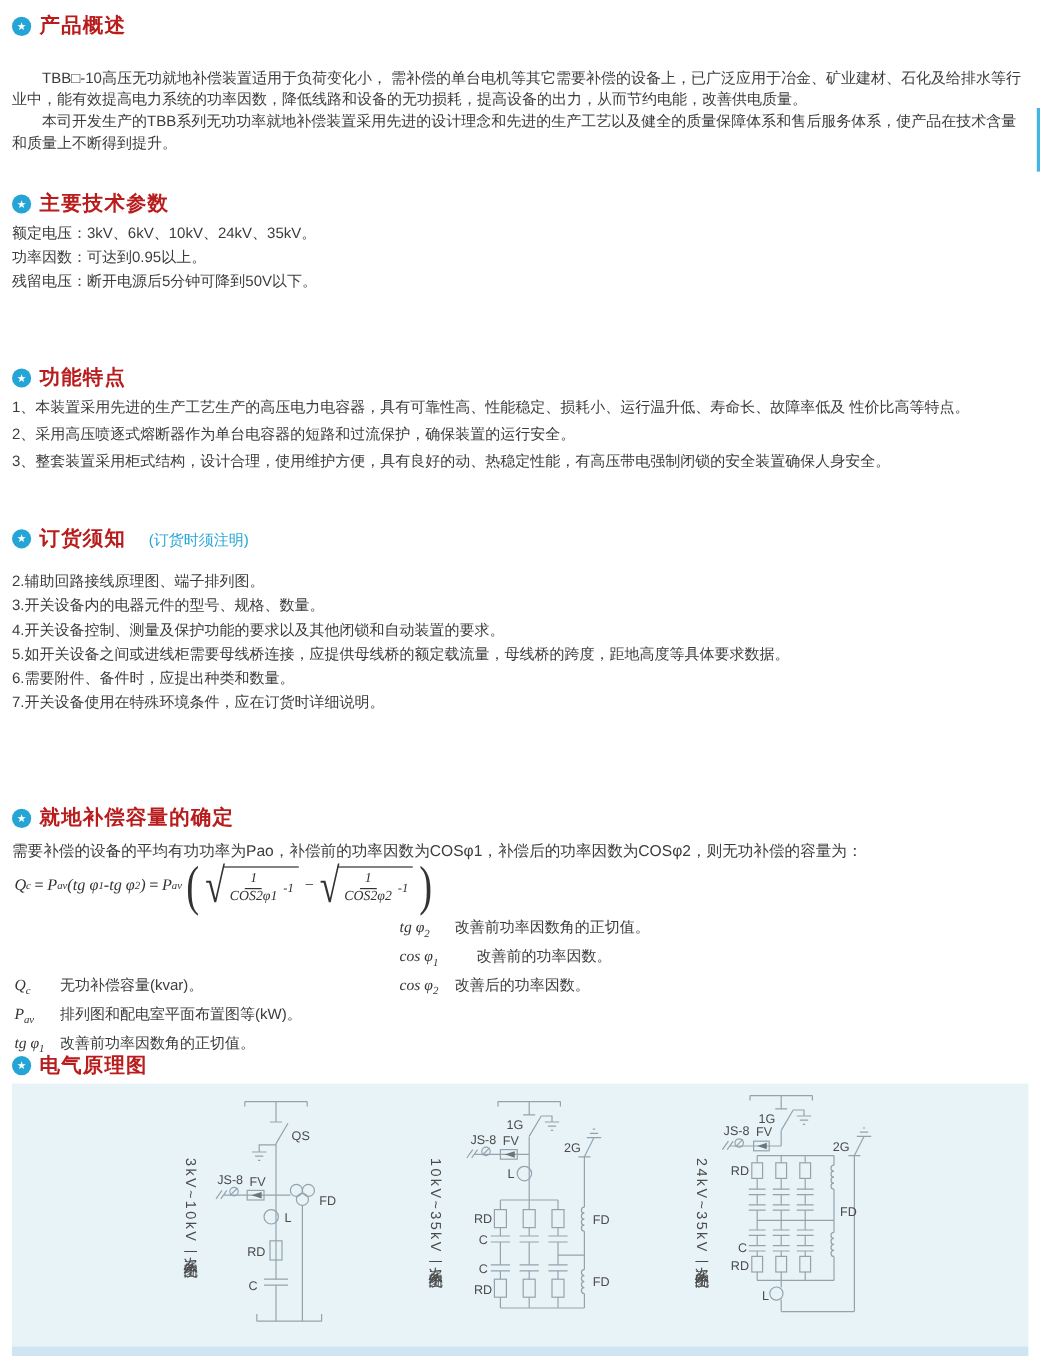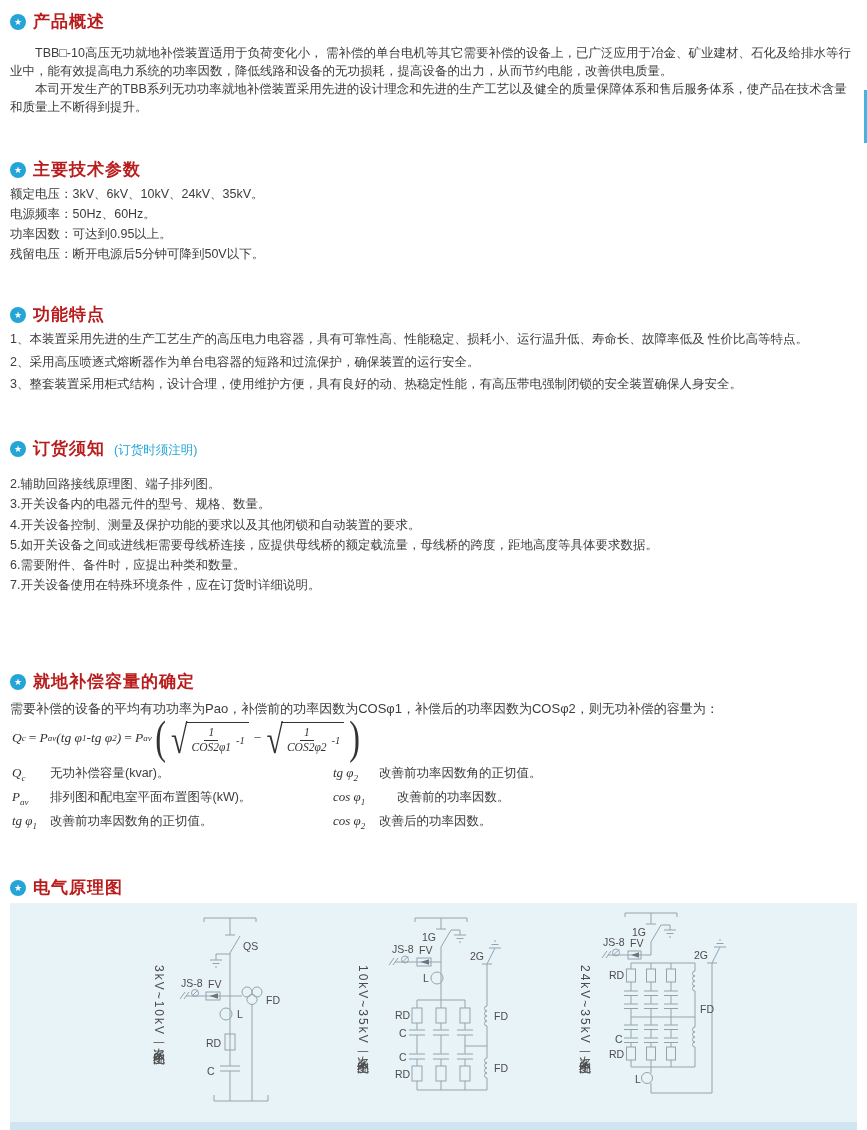--- a/index.html
+++ b/index.html
@@ -7,21 +7,21 @@
     width:867px;height:1130px;position:relative;background:#ffffff;
     font-family:"Liberation Sans","DejaVu Sans",sans-serif;color:#3c3c3c;
     overflow:hidden;
   }
   .sec-header{position:absolute;left:10px;display:flex;align-items:center;gap:7px;}
   .sec-icon{
     width:16px;height:16px;border-radius:50%;background:#25a5d6;color:#fff;
     font-size:9px;line-height:17px;text-align:center;flex:0 0 16px;
   }
   .sec-title{color:#b91c1c;font-size:17px;font-weight:bold;letter-spacing:1px;}
-  .sec-sub{color:#25a5d6;font-size:12.5px;margin-left:2px;padding-top:3px;}
+  .sec-sub{color:#25a5d6;font-size:12.5px;margin-left:12px;padding-top:3px;}
   .body-text{font-size:12.5px;line-height:18px;}
   .para{margin:0;text-indent:2em;}
   .line-block{position:absolute;left:10px;width:846px;font-size:12.5px;}
   .pline{line-height:20px;}
   .fline{line-height:22.5px;}
   .oline{line-height:20.3px;}
   
   .formula{
     position:absolute;left:12px;top:718px;display:flex;align-items:center;
     font-family:"Liberation Serif","DejaVu Serif",serif;font-style:italic;
@@ -38,21 +38,21 @@
   .frac .den{padding:0 2px;}
   .minus-one{font-size:10.5px;}
   
   .def-row{position:absolute;display:flex;align-items:baseline;font-size:12.5px;}
   .def-sym{
     font-family:"Liberation Serif","DejaVu Serif",serif;font-style:italic;
     font-size:13px;flex:0 0 auto;color:#333;
   }
   .def-sym sub{font-size:9px;}
   .def-text{color:#3c3c3c;}
-  .col-l{left:12px;}  .col-l .def-sym{width:38px;}
+  .col-l{left:12px;margin-top:48px;}  .col-l .def-sym{width:38px;}
   .col-r{left:333px;} .col-r .def-sym{width:46px;}
   
   .diagram-box{position:absolute;left:10px;top:903px;width:847px;height:219px;background:#e8f3f8;}
   .footer-strip{position:absolute;left:10px;top:1122px;width:847px;height:8px;background:#cfe6f2;}
   .vcaption{
     position:absolute;writing-mode:vertical-lr;font-size:12px;color:#4a4a4a;
     letter-spacing:2px;line-height:14px;
   }
   .circuit{position:absolute;}
   .circuit path,.circuit rect,.circuit circle{stroke:#93a3ad;fill:none;stroke-width:1;}
@@ -60,32 +60,31 @@
   .circuit text{fill:#4b4b4b;font-size:10.5px;font-family:"Liberation Sans","DejaVu Sans",sans-serif;}
   .edge-marker{position:absolute;right:0;top:90px;width:3px;height:53px;background:#44b4e0;}
 </style>
 </head>
 <body>
 
 <div class="sec-header" style="top:10px;">
   <span class="sec-icon">★</span>
   <span class="sec-title">产品概述</span>
 </div>
-<div class="line-block body-text" style="top:44px;">
+<div class="line-block body-text" style="top:56px;">
   <p class="para">TBB□-10高压无功就地补偿装置适用于负荷变化小， 需补偿的单台电机等其它需要补偿的设备上，已广泛应用于冶金、矿业建材、石化及给排水等行业中，能有效提高电力系统的功率因数，降低线路和设备的无功损耗，提高设备的出力，从而节约电能，改善供电质量。</p>
   <p class="para">本司开发生产的TBB系列无功功率就地补偿装置采用先进的设计理念和先进的生产工艺以及健全的质量保障体系和售后服务体系，使产品在技术含量和质量上不断得到提升。</p>
 </div>
 
 <div class="sec-header" style="top:158px;">
   <span class="sec-icon">★</span>
   <span class="sec-title">主要技术参数</span>
 </div>
 <div class="line-block" style="top:184px;">
   <div class="pline">额定电压：3kV、6kV、10kV、24kV、35kV。</div>
-  <div class="pline">电源频率：50Hz、60Hz。</div>
   <div class="pline">功率因数：可达到0.95以上。</div>
   <div class="pline">残留电压：断开电源后5分钟可降到50V以下。</div>
 </div>
 
 <div class="sec-header" style="top:303px;">
   <span class="sec-icon">★</span>
   <span class="sec-title">功能特点</span>
 </div>
 <div class="line-block" style="top:328px;">
   <div class="fline">1、本装置采用先进的生产工艺生产的高压电力电容器，具有可靠性高、性能稳定、损耗小、运行温升低、寿命长、故障率低及 性价比高等特点。</div>

